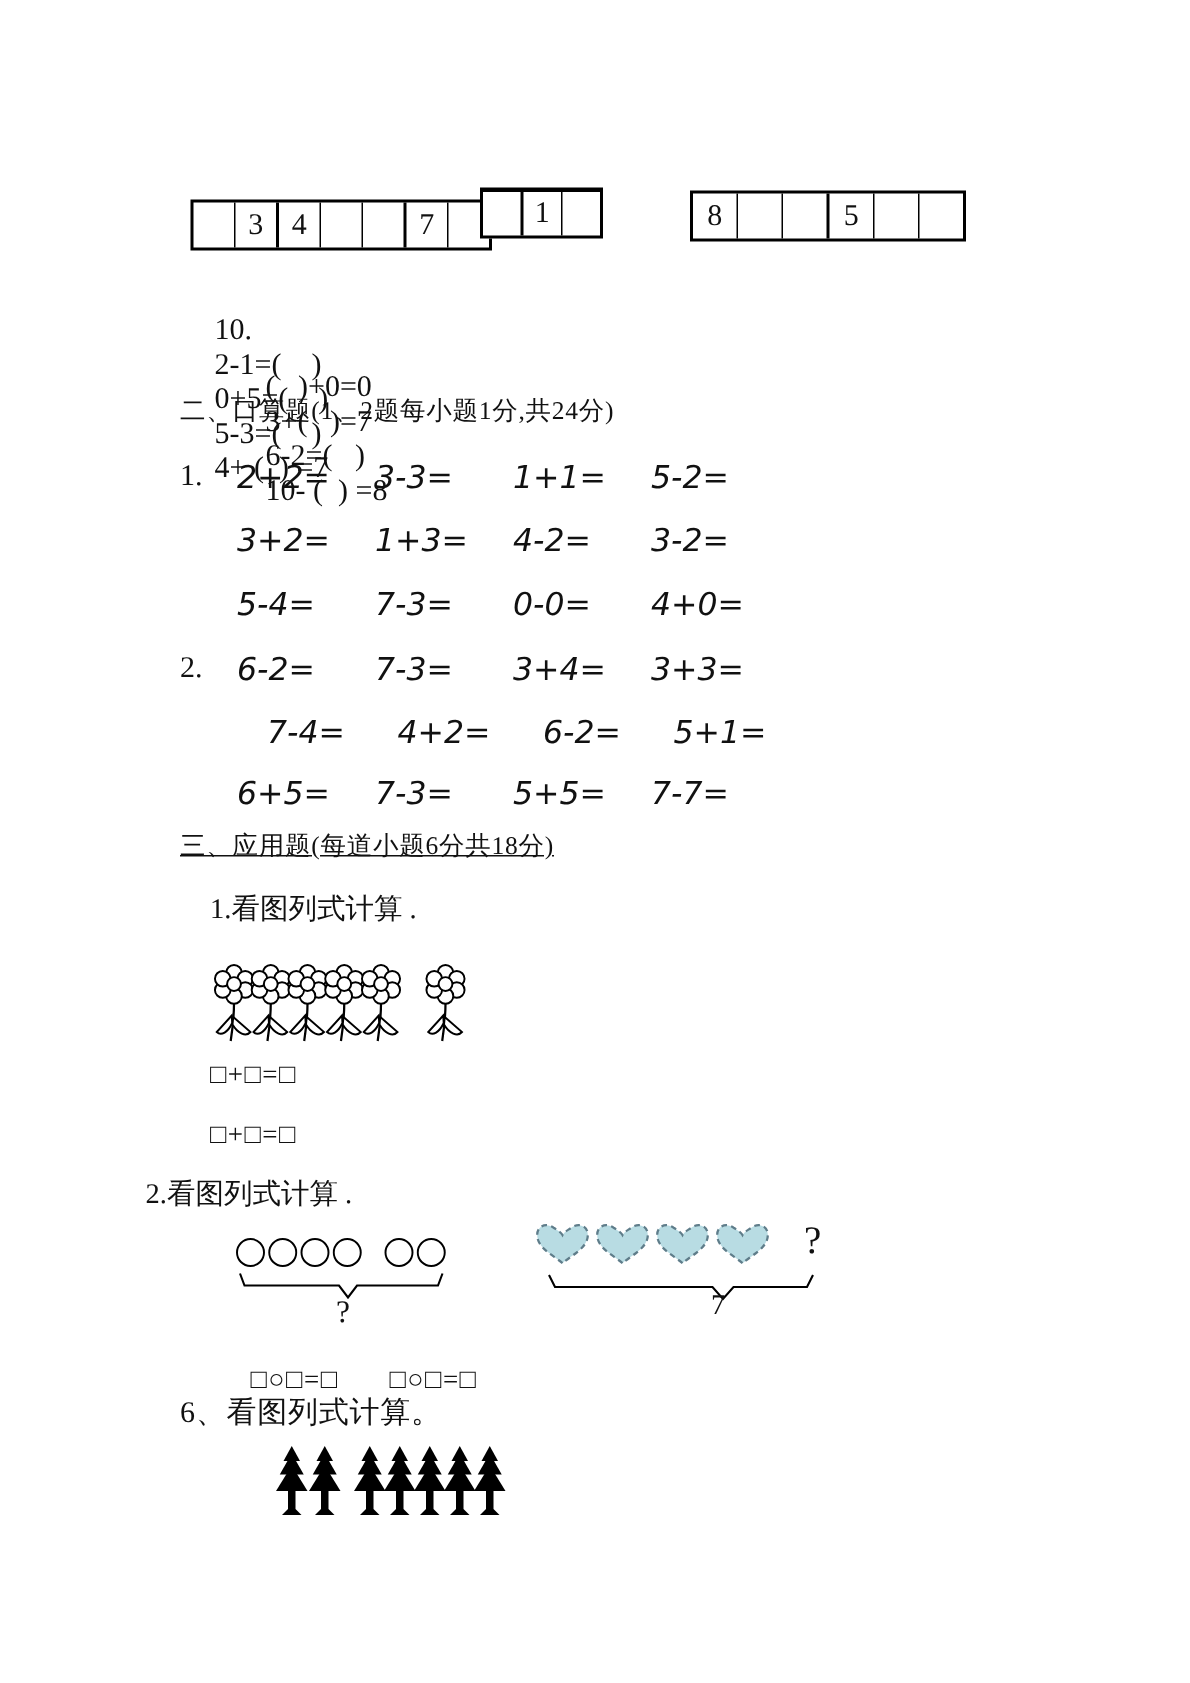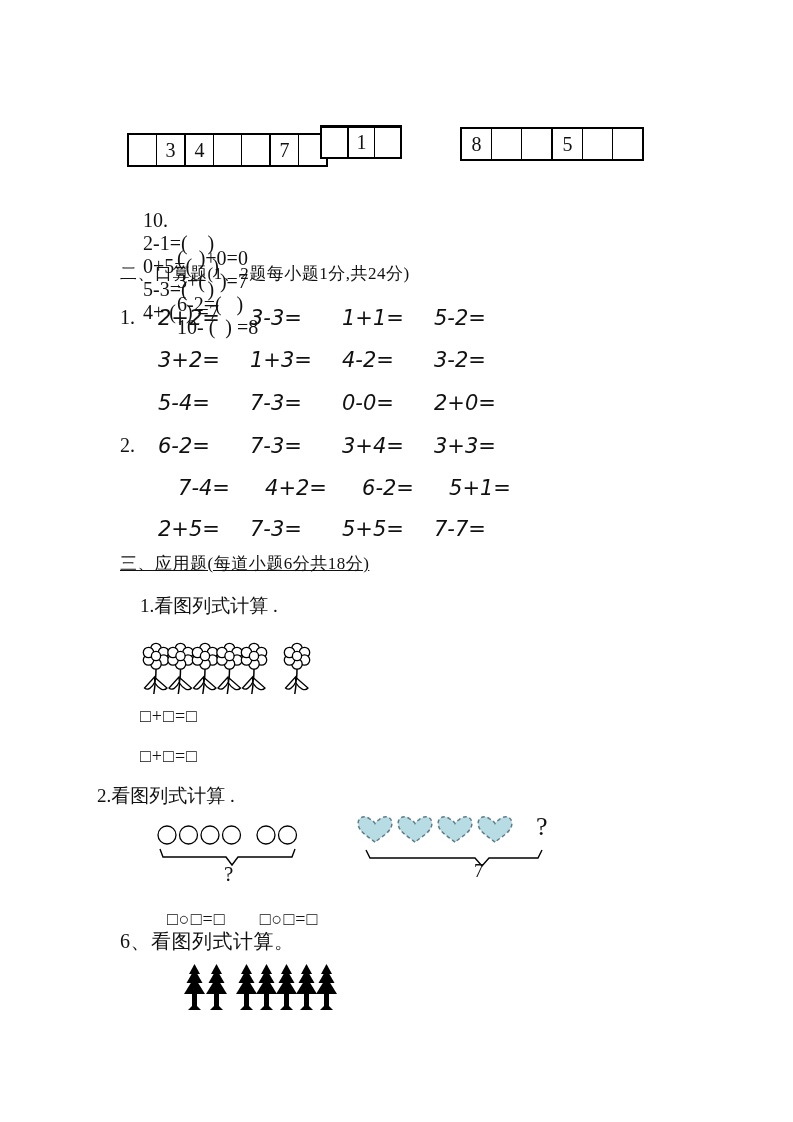--- a/index.html
+++ b/index.html
@@ -123,39 +123,39 @@
     <span class="oitem">3+2=</span>
     <span class="oitem">1+3=</span>
     <span class="oitem">4-2=</span>
     <span class="oitem">3-2=</span>
   </div>
   <div class="orow" style="top:391px;">
     <span class="onum"></span>
     <span class="oitem">5-4=</span>
     <span class="oitem">7-3=</span>
     <span class="oitem">0-0=</span>
-    <span class="oitem">2+0=</span>
+    <span class="oitem">4+0=</span>
   </div>
   <div class="orow" style="top:434px;">
     <span class="onum">2.</span>
     <span class="oitem">6-2=</span>
     <span class="oitem">7-3=</span>
     <span class="oitem">3+4=</span>
     <span class="oitem">3+3=</span>
   </div>
   <div class="orow" style="top:476px;text-align:center;">
     <span class="onum"></span>
     <span class="oitem">7-4=</span>
     <span class="oitem">4+2=</span>
     <span class="oitem">6-2=</span>
     <span class="oitem">5+1=</span>
   </div>
   <div class="orow" style="top:517px;">
     <span class="onum"></span>
-    <span class="oitem">2+5=</span>
+    <span class="oitem">6+5=</span>
     <span class="oitem">7-3=</span>
     <span class="oitem">5+5=</span>
     <span class="oitem">7-7=</span>
   </div>
 
   <div class="heading" style="left:120px;top:552px;text-decoration:underline;">三、应用题(每道小题6分共18分)</div>
   <div class="sublabel" style="left:140px;top:593px;">1.看图列式计算 .</div>
 
   <svg class="art" style="left:141px;top:641px;" width="175" height="58" viewBox="0 0 175 58">
     <g>

